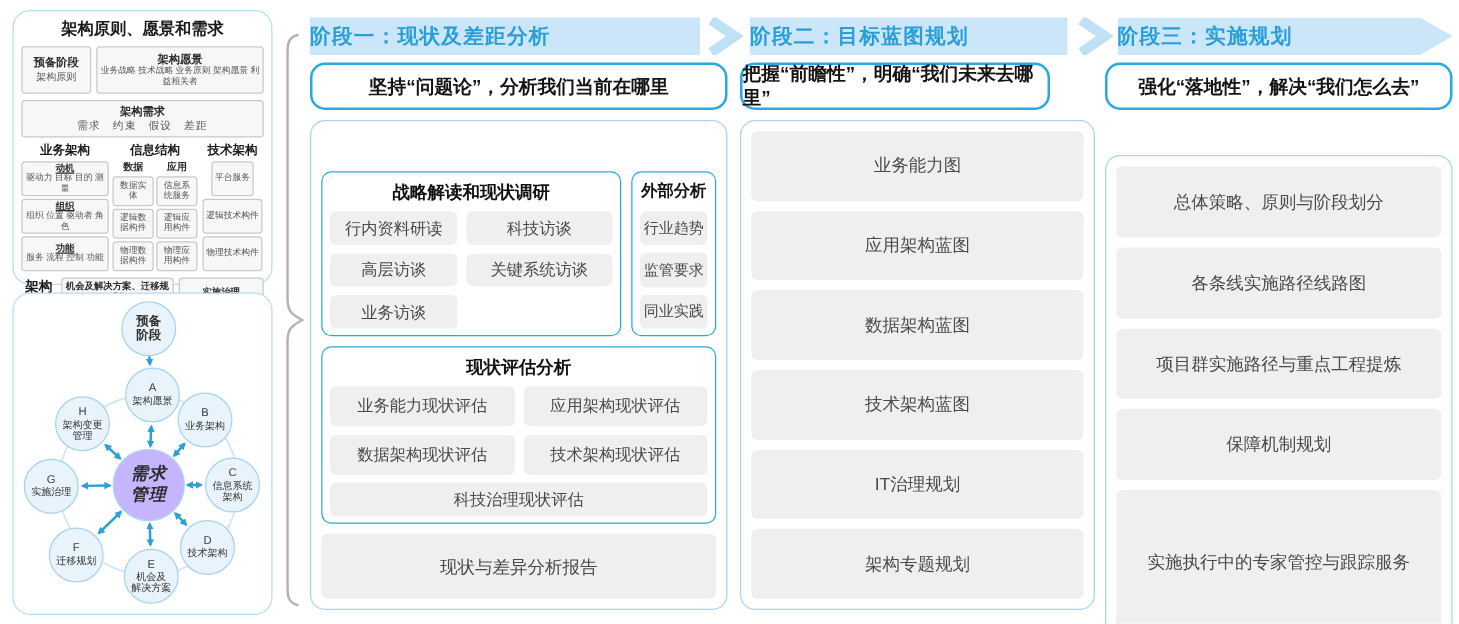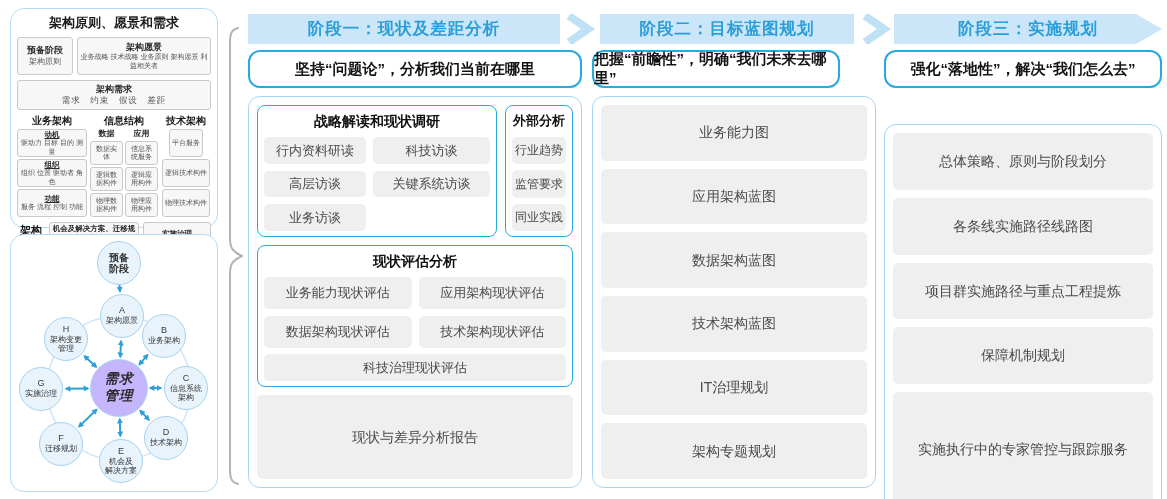--- a/index.html
+++ b/index.html
@@ -47,39 +47,39 @@
   .nid{font-size:9px;color:#3a3a3a;line-height:1.1;}
   .nlabel{font-size:8px;color:#333;line-height:1.15;white-space:pre-line;text-align:center;}
   .node-prelim .nlabel{font-size:10px;font-weight:600;}
   .node-center{width:58px;height:58px;background:#c4b5fd;border-color:#aed7f2;font-style:italic;}
   .node-center .nlabel{font-size:13.5px;font-weight:bold;color:#2b2b2b;letter-spacing:1px;line-height:1.25;}
 
   
   .brace{position:absolute;left:222px;top:26px;}
 
   
-  .band{position:absolute;top:14px;height:30px;background:#cbe6f8;display:flex;align-items:center;justify-content:center;box-sizing:border-box;}
+  .band{position:absolute;top:14px;height:30px;background:#cbe6f8;display:flex;align-items:center;box-sizing:border-box;}
   .band-text{font-size:16.5px;font-weight:bold;color:#2a9ed9;letter-spacing:1px;}
   .band-tip{clip-path:polygon(0 0,calc(100% - 26px) 0,100% 50%,calc(100% - 26px) 100%,0 100%);}
   .chev{position:absolute;top:14px;}
 
   
   .subtitle{position:absolute;top:50px;height:38px;background:#fff;border:2px solid #29a9e0;border-radius:12px;
     box-sizing:border-box;display:flex;align-items:center;justify-content:center;}
   .subtitle span{font-size:15px;font-weight:bold;color:#141414;}
 
   
   .container{position:absolute;top:96px;height:392px;border:1.5px solid #a5d5f2;border-radius:12px;background:#fff;
     box-sizing:border-box;padding:8px;display:flex;flex-direction:column;gap:8px;}
   .group{border:1.5px solid #29a9e0;border-radius:8px;background:#fff;box-sizing:border-box;padding:5px 6px;
     display:flex;flex-direction:column;gap:6px;}
   .g-title{font-size:14px;font-weight:bold;color:#111;text-align:center;line-height:20px;}
   .gray-item{background:#efefef;border-radius:5px;color:#4a4a4a;display:flex;align-items:center;justify-content:center;
     text-align:center;font-size:13px;line-height:1.2;box-sizing:border-box;padding:2px 4px;}
-  .c1-toprow{display:flex;gap:8px;flex:0 0 132px;}
+  .c1-toprow{display:flex;gap:8px;flex:0 0 132px;margin-top:32px;}
   .g1{flex:1;}
   .g1-grid{display:grid;grid-template-columns:1fr 1.15fr;gap:7px;flex:1;}
   .g2{width:68px;}
   .g2 .gray-item{flex:1;font-size:12px;padding:2px;}
   .g3{flex:0 0 142px;}
   .g3-grid{display:grid;grid-template-columns:1fr 1fr;gap:7px;flex:1;}
   .g3 .full{flex:0 0 27px;}
   .report{flex:1;font-size:14px;}
   .stack .gray-item{flex:1;font-size:14px;}
   .c3 .tall{flex:2.1;}

